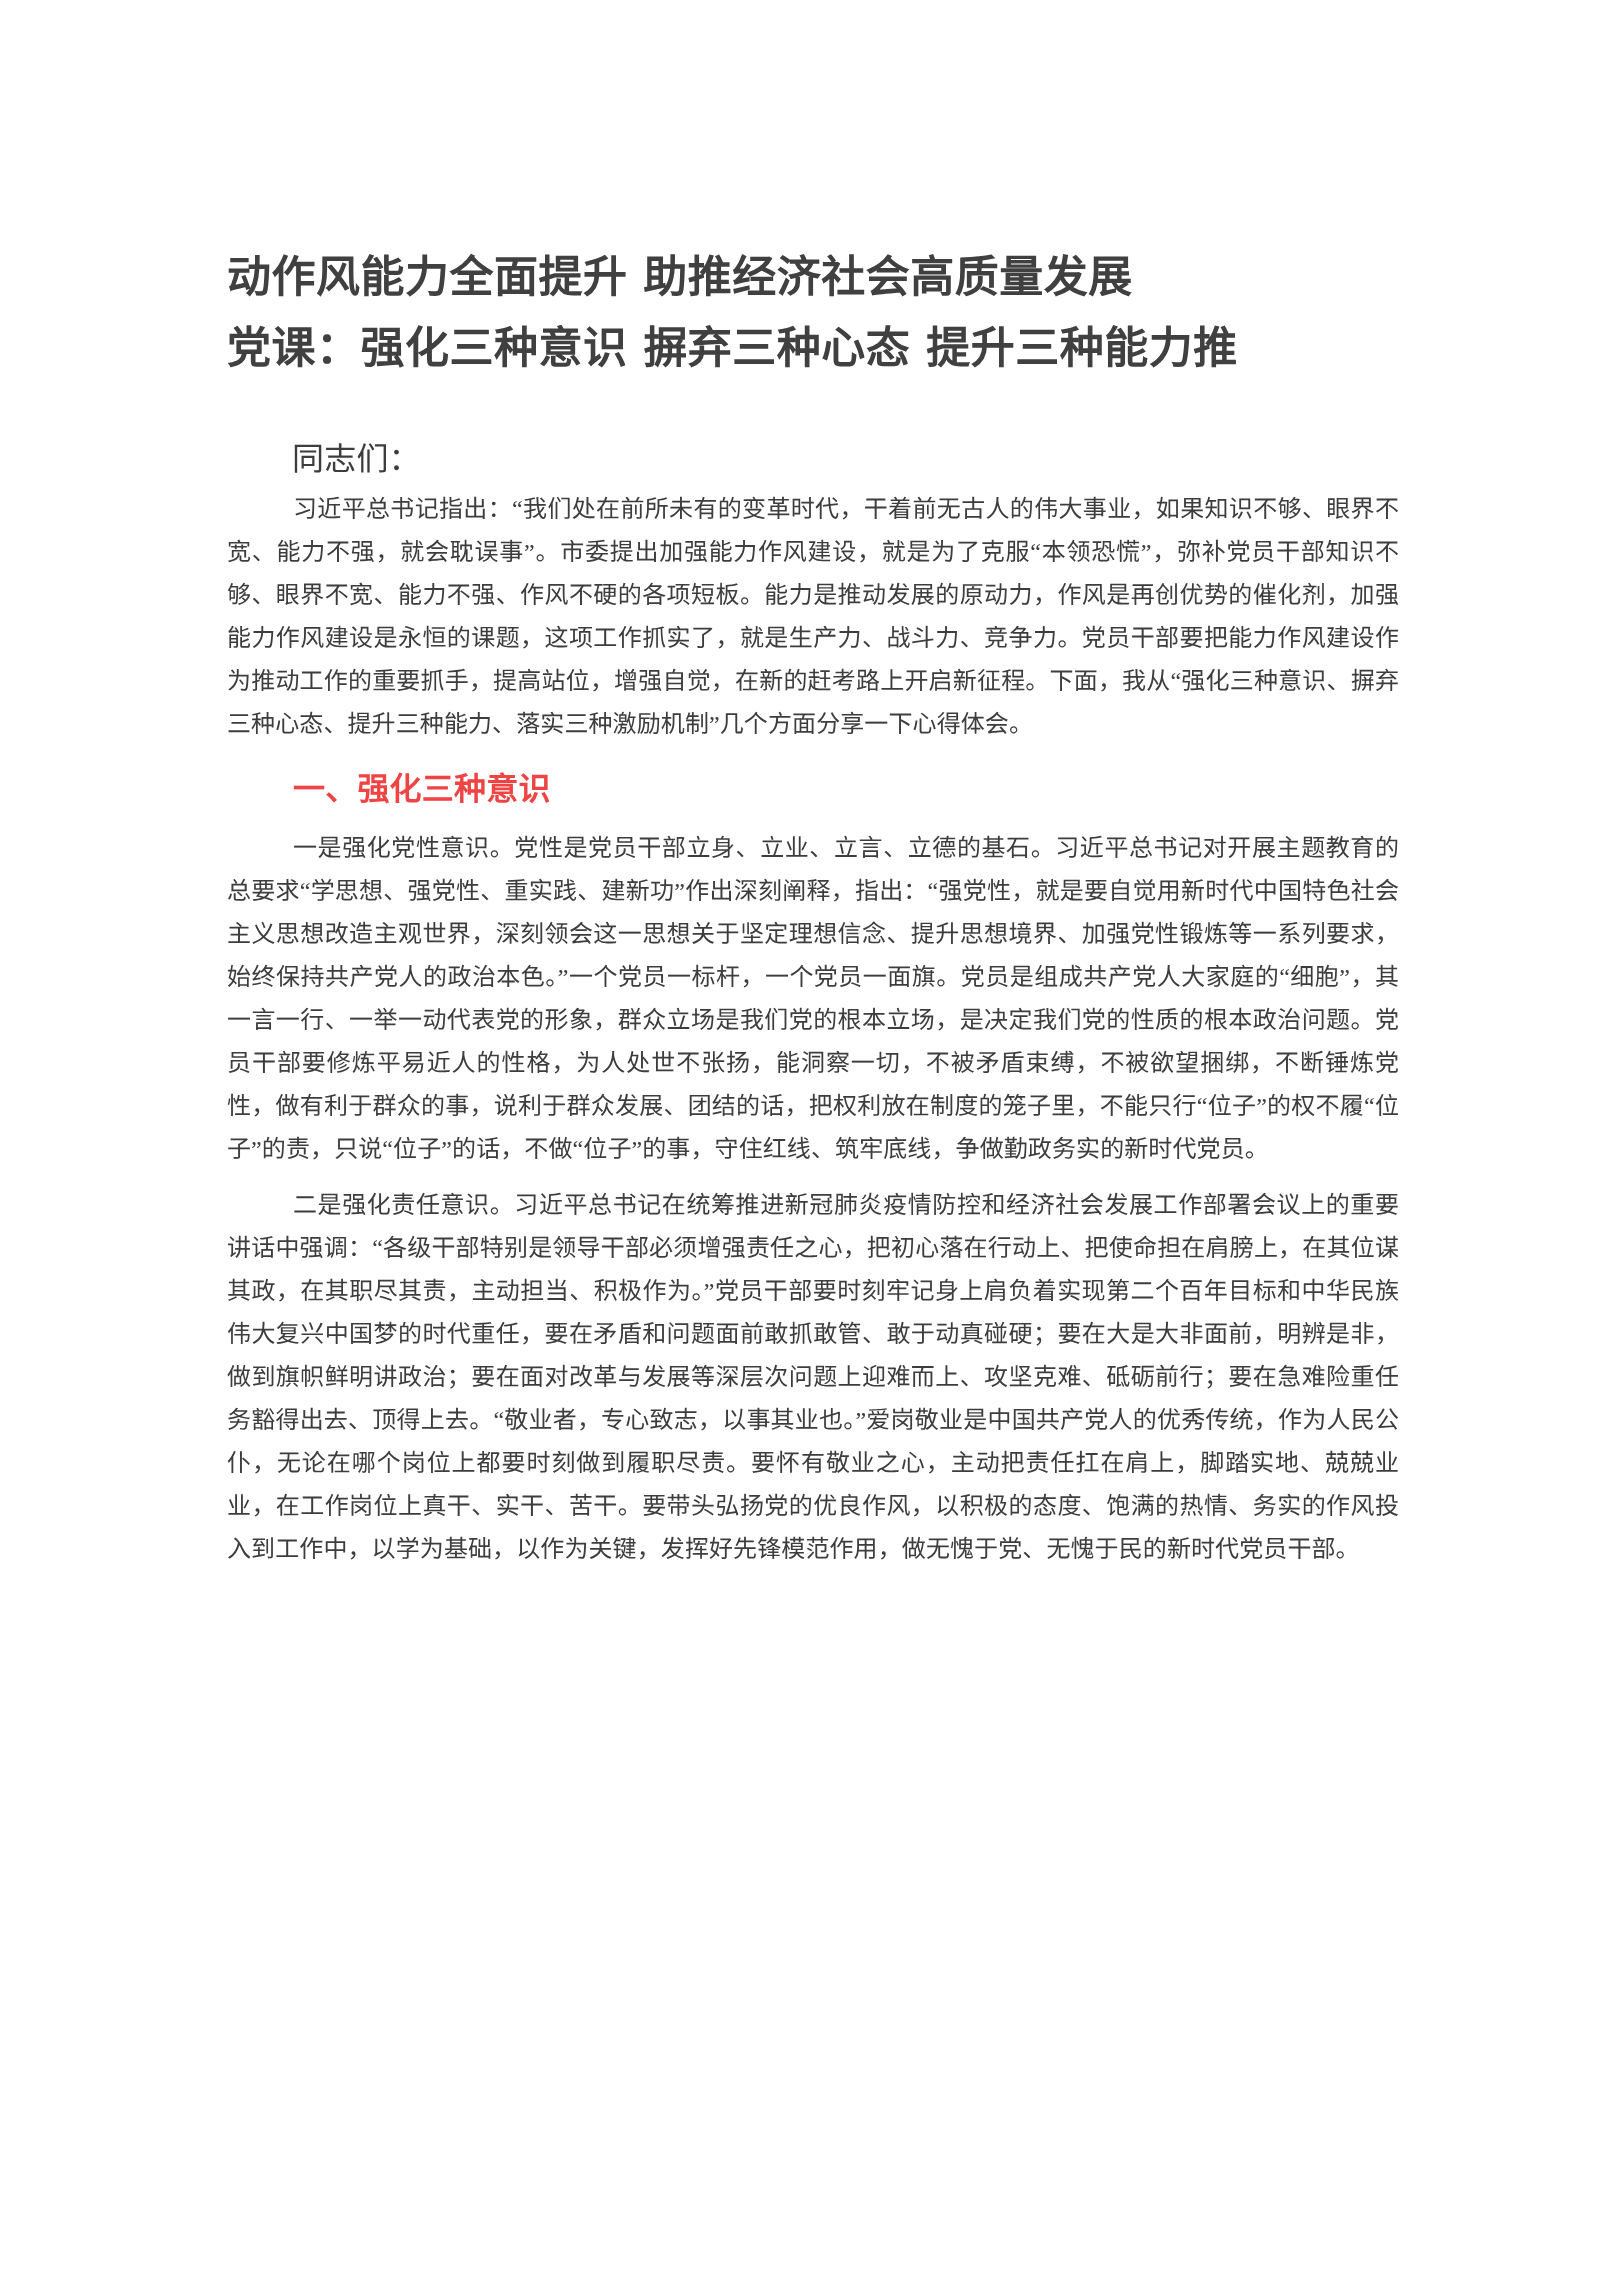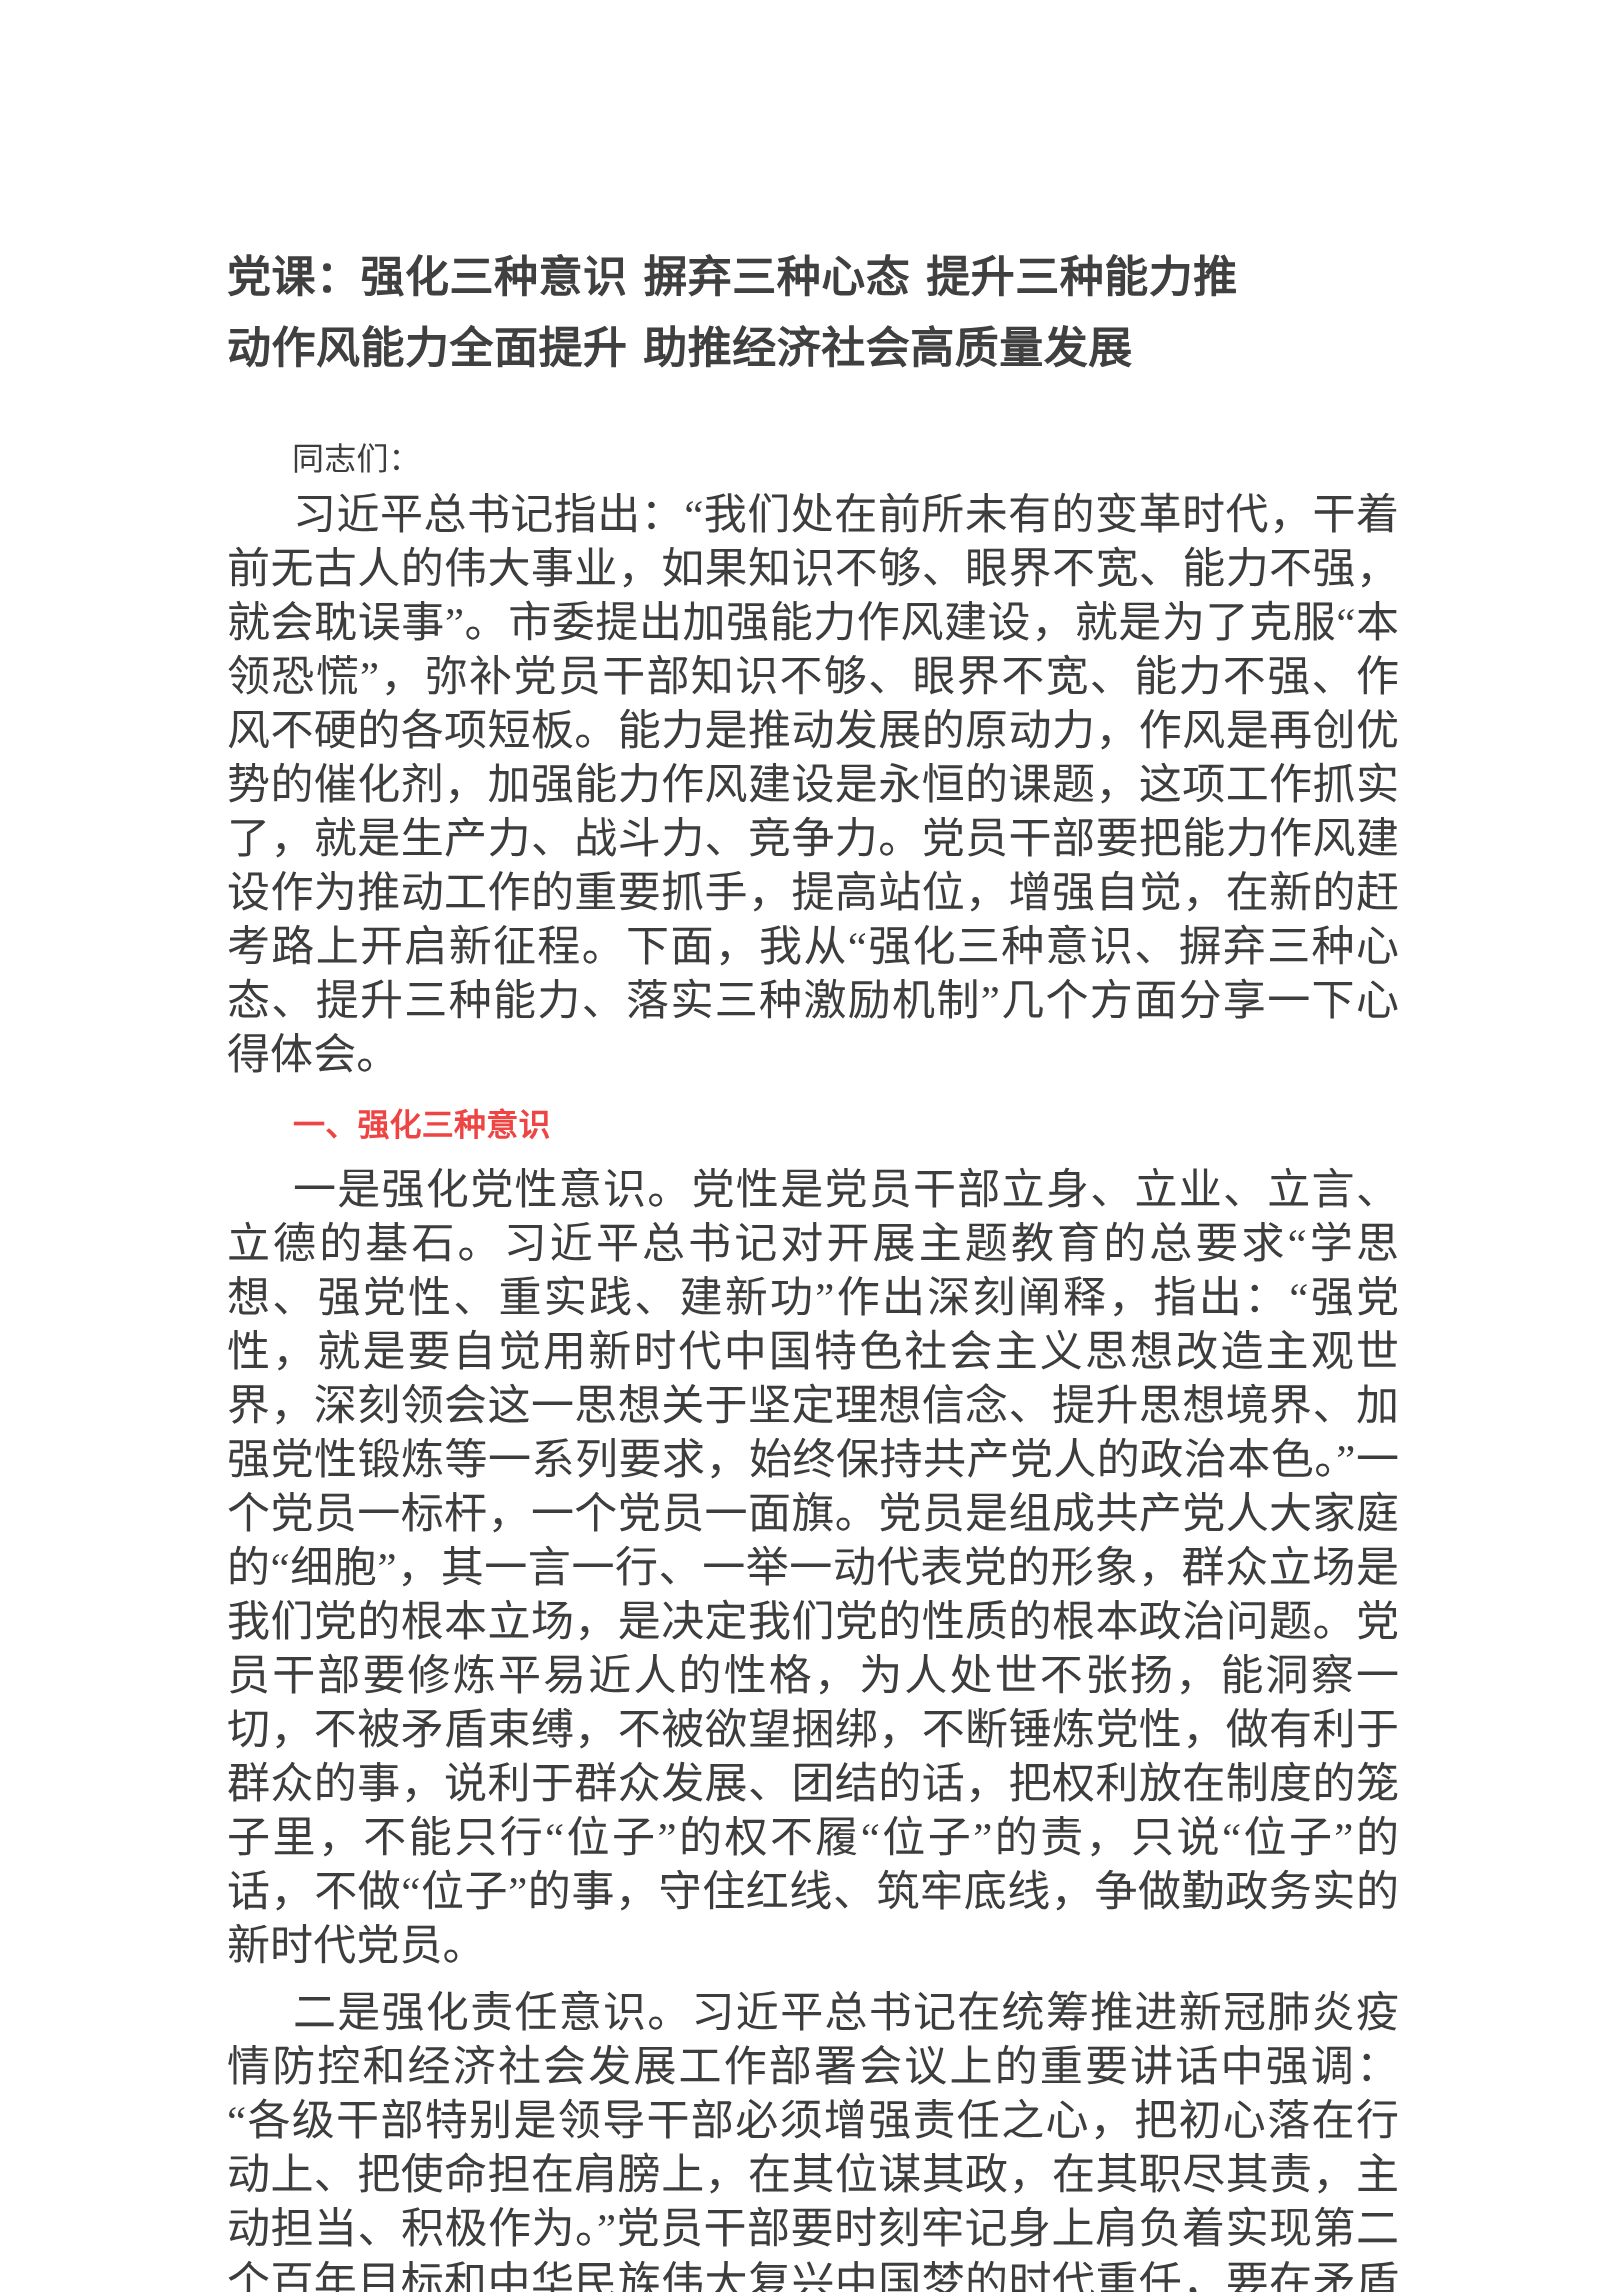--- a/index.html
+++ b/index.html
@@ -40,22 +40,22 @@
   }
   .salutation {
     font-size: 32px;
     line-height: 1.0;
     color: #3d3d3d;
     margin: 59px 0 0 0;
     text-indent: 65px;
     letter-spacing: 0.2px;
   }
   p.body-para {
-    font-size: 43px;
-    line-height: 54px;
+    font-size: 24px;
+    line-height: 43px;
     color: #3d3d3d;
     margin: 13.7px 0 0 0;
     text-indent: 66px;
     text-align: justify;
     text-justify: inter-ideograph;
     word-break: break-all;
     letter-spacing: 0.1px;
   }
   h2.section-heading {
     font-family: "DejaVu Sans", "Liberation Sans", sans-serif;
@@ -68,22 +68,22 @@
     letter-spacing: 0.2px;
   }
 </style>
 </head>
 <body>
 
 <div class="page">
   <div class="content">
 
     <h1 class="doc-title">
+        <div>动作风能力全面提升 助推经济社会高质量发展</div>
         <div>党课：强化三种意识 摒弃三种心态 提升三种能力推</div>
-        <div>动作风能力全面提升 助推经济社会高质量发展</div>
       </h1>
 
     <p class="salutation">同志们：</p>
 
     <p class="body-para">习近平总书记指出：“我们处在前所未有的变革时代，干着前无古人的伟大事业，如果知识不够、眼界不宽、能力不强，就会耽误事”。市委提出加强能力作风建设，就是为了克服“本领恐慌”，弥补党员干部知识不够、眼界不宽、能力不强、作风不硬的各项短板。能力是推动发展的原动力，作风是再创优势的催化剂，加强能力作风建设是永恒的课题，这项工作抓实了，就是生产力、战斗力、竞争力。党员干部要把能力作风建设作为推动工作的重要抓手，提高站位，增强自觉，在新的赶考路上开启新征程。下面，我从“强化三种意识、摒弃三种心态、提升三种能力、落实三种激励机制”几个方面分享一下心得体会。</p>
 
     <h2 class="section-heading">一、强化三种意识</h2>
 
     <p class="body-para">一是强化党性意识。党性是党员干部立身、立业、立言、立德的基石。习近平总书记对开展主题教育的总要求“学思想、强党性、重实践、建新功”作出深刻阐释，指出：“强党性，就是要自觉用新时代中国特色社会主义思想改造主观世界，深刻领会这一思想关于坚定理想信念、提升思想境界、加强党性锻炼等一系列要求，始终保持共产党人的政治本色。”一个党员一标杆，一个党员一面旗。党员是组成共产党人大家庭的“细胞”，其一言一行、一举一动代表党的形象，群众立场是我们党的根本立场，是决定我们党的性质的根本政治问题。党员干部要修炼平易近人的性格，为人处世不张扬，能洞察一切，不被矛盾束缚，不被欲望捆绑，不断锤炼党性，做有利于群众的事，说利于群众发展、团结的话，把权利放在制度的笼子里，不能只行“位子”的权不履“位子”的责，只说“位子”的话，不做“位子”的事，守住红线、筑牢底线，争做勤政务实的新时代党员。</p>
 

